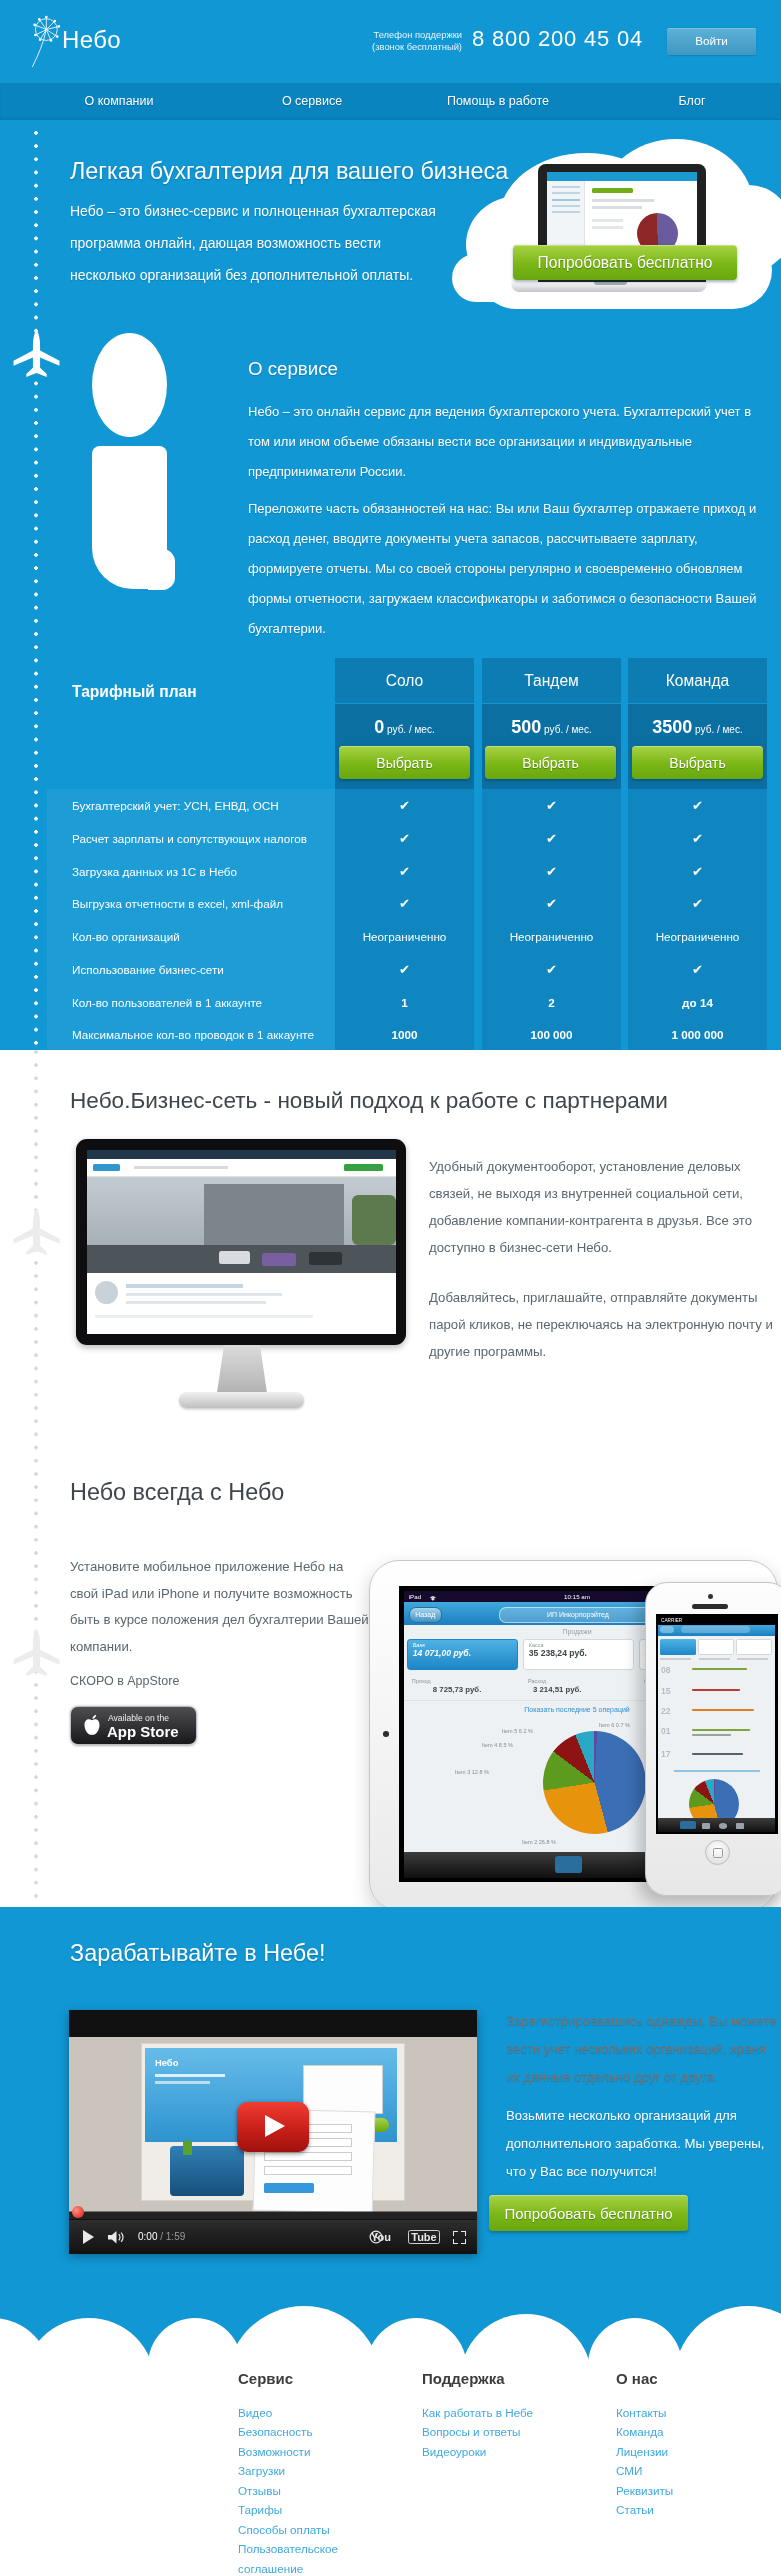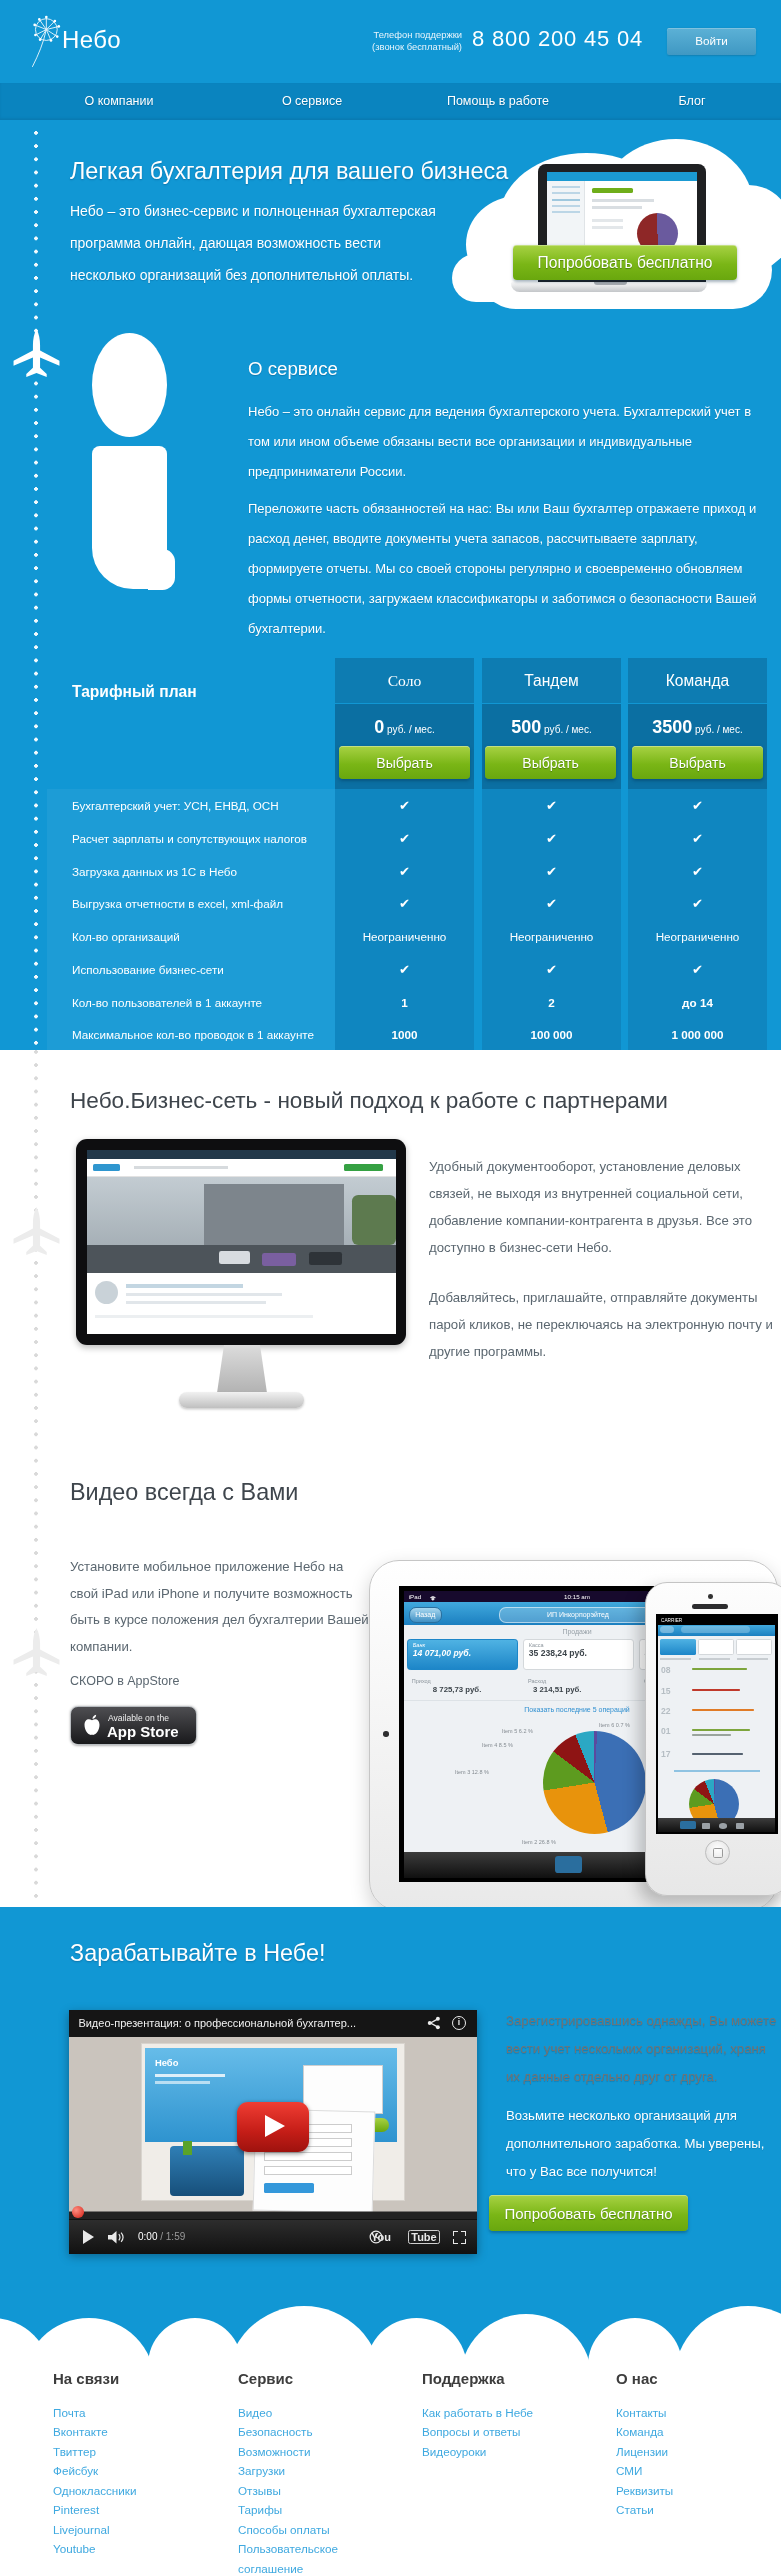--- a/index.html
+++ b/index.html
@@ -262,21 +262,21 @@
     <div class="info-foot"></div>
   </div>
   <div class="about-title">О сервисе</div>
   <div class="about-p" style="top:397px;">Небо – это онлайн сервис для ведения бухгалтерского учета. Бухгалтерский учет в том или ином объеме обязаны вести все организации и индивидуальные предприниматели России.</div>
   <div class="about-p" style="top:494px;">Переложите часть обязанностей на нас: Вы или Ваш бухгалтер отражаете приход и расход денег, вводите документы учета запасов, рассчитываете зарплату, формируете отчеты. Мы со своей стороны регулярно и своевременно обновляем формы отчетности, загружаем классификаторы и заботимся о безопасности Вашей бухгалтерии.</div>
 
   <div>
     <div class="pricing-label">Тарифный план</div>
     <div class="row-stripe"></div>
 
-    <div class="plan-head" style="left:335px;font-family:Liberation Serif, serif;">Соло</div>
+    <div class="plan-head" style="left:335px;">Соло</div>
     <div class="plan-head" style="left:482px;">Тандем</div>
     <div class="plan-head" style="left:628px;">Команда</div>
 
     <div class="plan-priceblock" style="left:335px;">
       <div class="plan-price"><b>0</b> <span>руб. / мес.</span></div>
     </div>
     <div class="plan-priceblock" style="left:482px;">
       <div class="plan-price"><b>500</b> <span>руб. / мес.</span></div>
     </div>
     <div class="plan-priceblock" style="left:628px;">
@@ -356,21 +356,21 @@
       <div style="position:absolute;left:39px;top:151px;width:140px;height:3.1px;background:#e1e6ea;"></div>
       <div style="position:absolute;left:7.8px;top:165px;width:218px;height:3.1px;background:#eceff1;"></div>
     </div>
     <div class="mon-neck"></div>
     <div class="mon-base"></div>
   </div>
 
   <div class="gray-p" style="left:429px;top:1153px;width:344px;line-height:27px;">Удобный документооборот, установление деловых связей, не выходя из внутренней социальной сети, добавление компании-контрагента в друзья. Все это доступно в бизнес-сети Небо.</div>
   <div class="gray-p" style="left:429px;top:1284px;width:344px;line-height:27px;">Добавляйтесь, приглашайте, отправляйте документы парой кликов, не переключаясь на электронную почту и другие программы.</div>
 
-  <div class="sec-title" style="left:70px;top:1479px;font-size:23.4px;">Видео всегда с Вами</div>
+  <div class="sec-title" style="left:70px;top:1479px;font-size:23.4px;">Небо всегда с Небо</div>
   <div class="gray-p" style="left:70px;top:1554px;width:304px;line-height:26.5px;">Установите мобильное приложение Небо на свой iPad или iPhone и получите возможность быть в курсе положения дел бухгалтерии Вашей компании.</div>
   <div class="gray-p" style="left:70px;top:1674px;font-size:12.5px;">СКОРО в AppStore</div>
 
   <div class="badge">
     <span class="abs" style="left:11px;top:7px;">
       <svg width="20" height="23.4" viewBox="0 0 24 28" fill="#ffffff">
         <path d="M12 7.5 C8 4.5 3 6.5 3 13 C3 19.5 7.5 26 11.5 25 C12 24.9 12 24.9 12.5 25 C16.5 26 21 19.5 21 13 C21 6.5 16 4.5 12 7.5 Z"></path>
         <path d="M12.5 6 C12.5 3.5 14.5 1.5 17 1 C17.2 3.5 15 5.8 12.5 6 Z"></path>
       </svg>
     </span>
@@ -487,35 +487,20 @@
       <div style="position:absolute;left:248px;top:81px;width:72px;height:14px;background:linear-gradient(#a8d244,#69a70e);border-radius:7px;"></div>
       <div style="position:absolute;left:101px;top:109px;width:74px;height:50px;background:linear-gradient(#2f7fb6,#174f7a);border-radius:3.9px;"></div>
       <div style="position:absolute;left:114px;top:104px;width:9.4px;height:14px;background:#5aa32a;"></div>
       <div style="position:absolute;left:185px;top:73px;width:118px;height:100px;background:#fdfdfd;border:0.8px solid #dcdcdc;transform:rotate(1.5deg);"></div>
       <div style="position:absolute;left:195px;top:87px;width:86px;height:7.8px;border:0.8px solid #ccc;background:#fff;"></div>
       <div style="position:absolute;left:195px;top:101px;width:86px;height:7.8px;border:0.8px solid #ccc;background:#fff;"></div>
       <div style="position:absolute;left:195px;top:115px;width:86px;height:7.8px;border:0.8px solid #ccc;background:#fff;"></div>
       <div style="position:absolute;left:195px;top:129px;width:86px;height:7.8px;border:0.8px solid #ccc;background:#fff;"></div>
       <div style="position:absolute;left:195px;top:146px;width:50px;height:10px;background:#3498db;border-radius:1.6px;"></div>
     </div>
-    <div class="vid-title">
-      <span class="t">Видео-презентация: о профессиональной бухгалтер...</span>
-      <span style="position:absolute;right:36px;top:6.2px;">
-        <svg width="14" height="14" viewBox="0 0 18 18">
-            <g fill="#ededed">
-              <circle cx="14" cy="3.5" r="2.5"></circle>
-              <circle cx="3.5" cy="9" r="2.5"></circle>
-              <circle cx="14" cy="14.5" r="2.5"></circle>
-              <path d="M4 8.2 L13 3.2 L14 4.8 L5 9.8 Z"></path>
-              <path d="M4 9.8 L13 14.8 L14 13.2 L5 8.2 Z"></path>
-            </g>
-          </svg>
-      </span>
-      <span style="position:absolute;right:11px;top:5.5px;width:14px;height:14px;border:1.6px solid #ededed;border-radius:50%;box-sizing:border-box;color:#ededed;font-size:8.6px;font-weight:bold;text-align:center;line-height:11px;">i</span>
-    </div>
     <div class="play-btn">
         <span class="tri"></span>
       </div>
     <div class="vid-progress"></div>
     <div class="vid-reddot"></div>
     <div class="vid-controls">
       <span class="ctrl-play"></span>
       <span style="position:absolute;left:39px;top:11px;">
         <svg width="17" height="12.5" viewBox="0 0 22 16">
             <path d="M0 5 h5 l6 -5 v16 l-6 -5 h-5 z" fill="#e9e9e9"></path>
@@ -548,31 +533,20 @@
     <div class="cloud-bump" style="left:23.4px;top:2318px;width:132px;height:132px;"></div>
     <div class="cloud-bump" style="left:148px;top:2318px;width:94px;height:94px;"></div>
     <div class="cloud-bump" style="left:226px;top:2306px;width:156px;height:156px;"></div>
     <div class="cloud-bump" style="left:366px;top:2318px;width:101px;height:101px;"></div>
     <div class="cloud-bump" style="left:460px;top:2314px;width:132px;height:132px;"></div>
     <div class="cloud-bump" style="left:588px;top:2318px;width:94px;height:94px;"></div>
     <div class="cloud-bump" style="left:674px;top:2306px;width:148px;height:148px;"></div>
   </div>
   <div class="footer-white"></div>
 
-  <div class="f-col" style="left:53px;">
-    <h4 class="f-head">На связи</h4>
-    <a class="f-link">Почта</a>
-    <a class="f-link">Вконтакте</a>
-    <a class="f-link">Твиттер</a>
-    <a class="f-link">Фейсбук</a>
-    <a class="f-link">Одноклассники</a>
-    <a class="f-link">Pinterest</a>
-    <a class="f-link">Livejournal</a>
-    <a class="f-link">Youtube</a>
-  </div>
   <div class="f-col" style="left:238px;">
     <h4 class="f-head">Сервис</h4>
     <a class="f-link">Видео</a>
     <a class="f-link">Безопасность</a>
     <a class="f-link">Возможности</a>
     <a class="f-link">Загрузки</a>
     <a class="f-link">Отзывы</a>
     <a class="f-link">Тарифы</a>
     <a class="f-link">Способы оплаты</a>
     <a class="f-link">Пользовательское соглашение</a>

